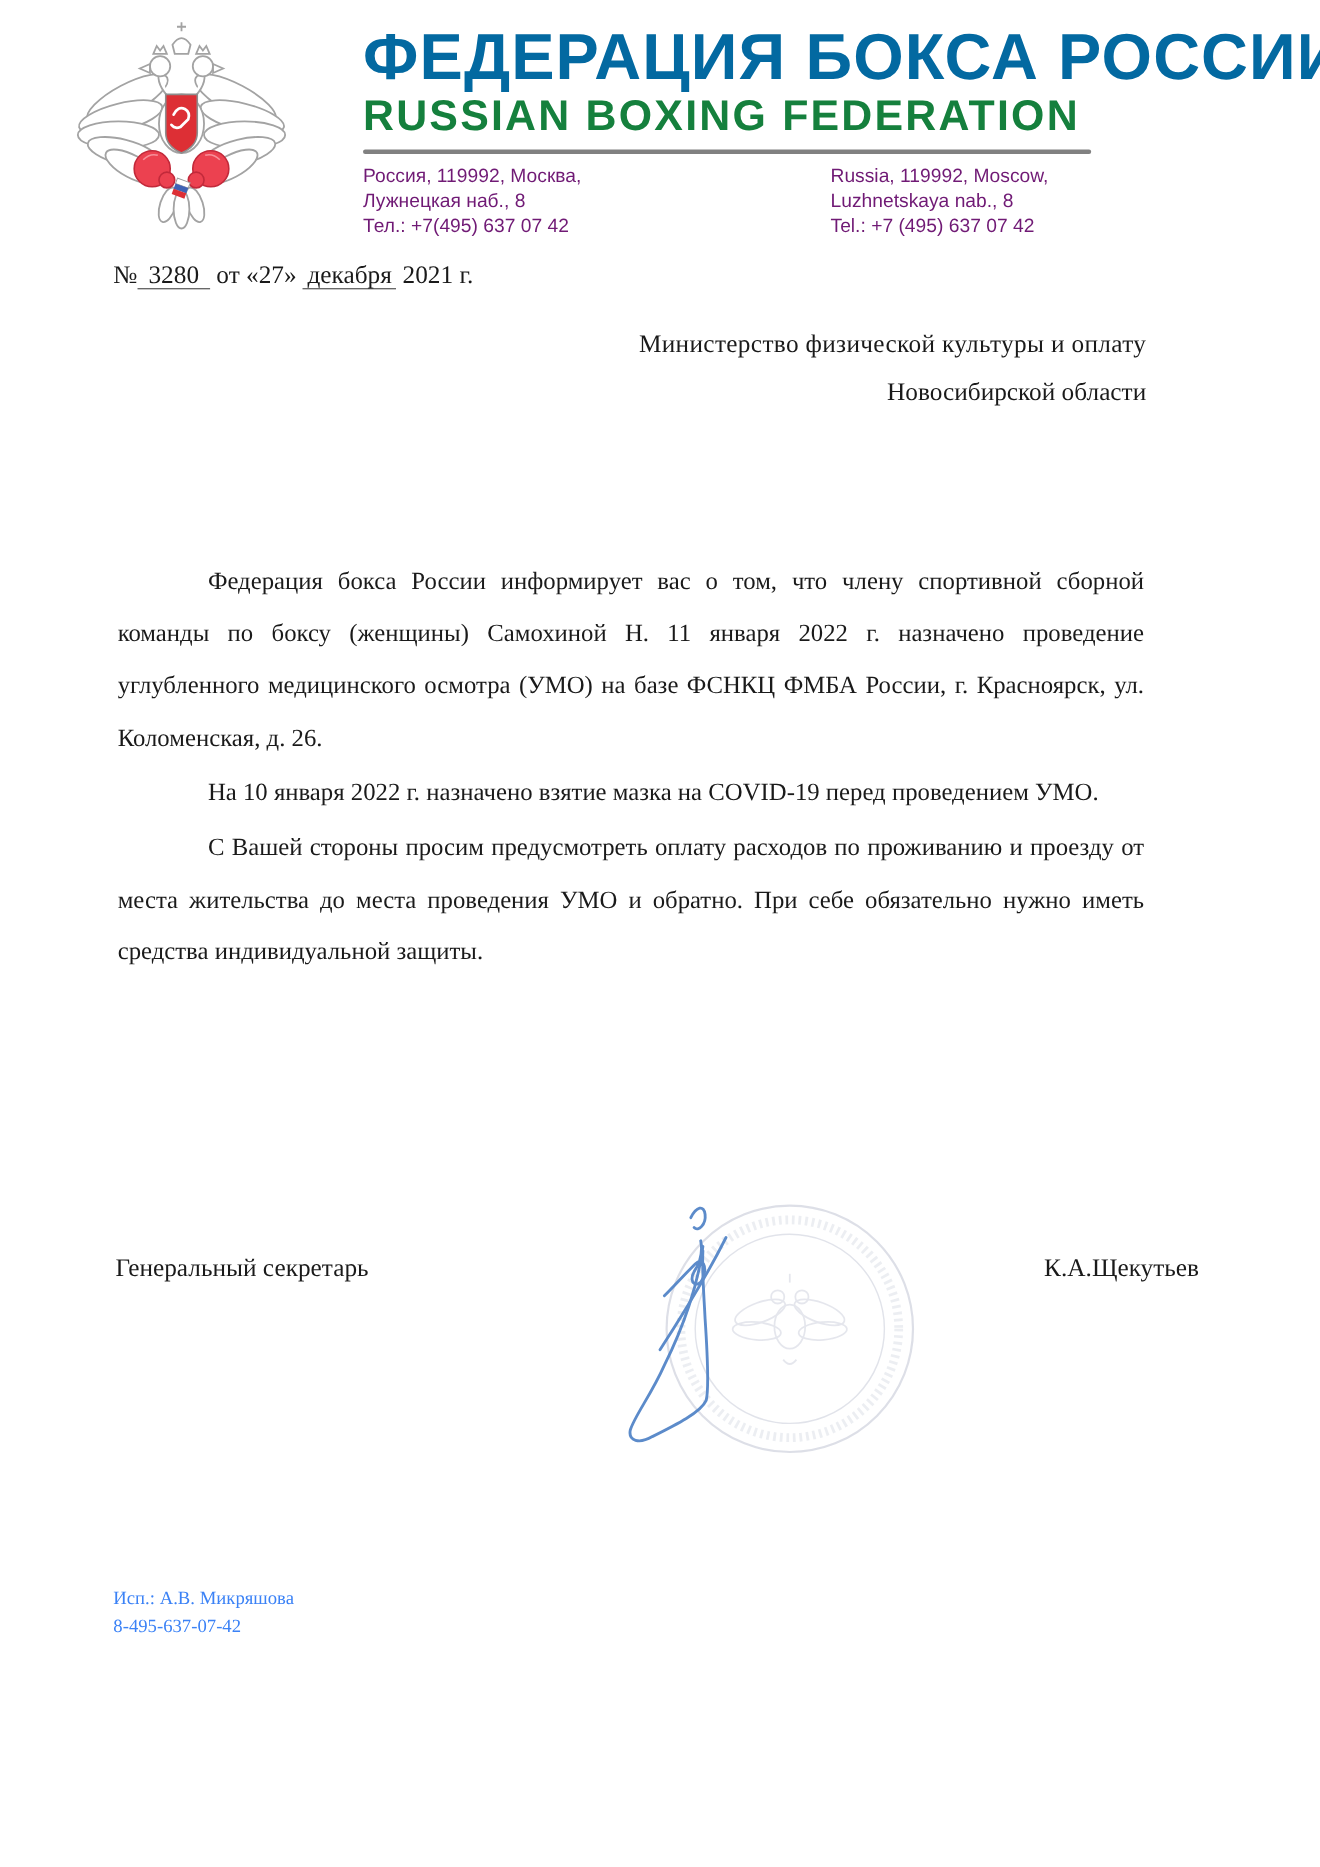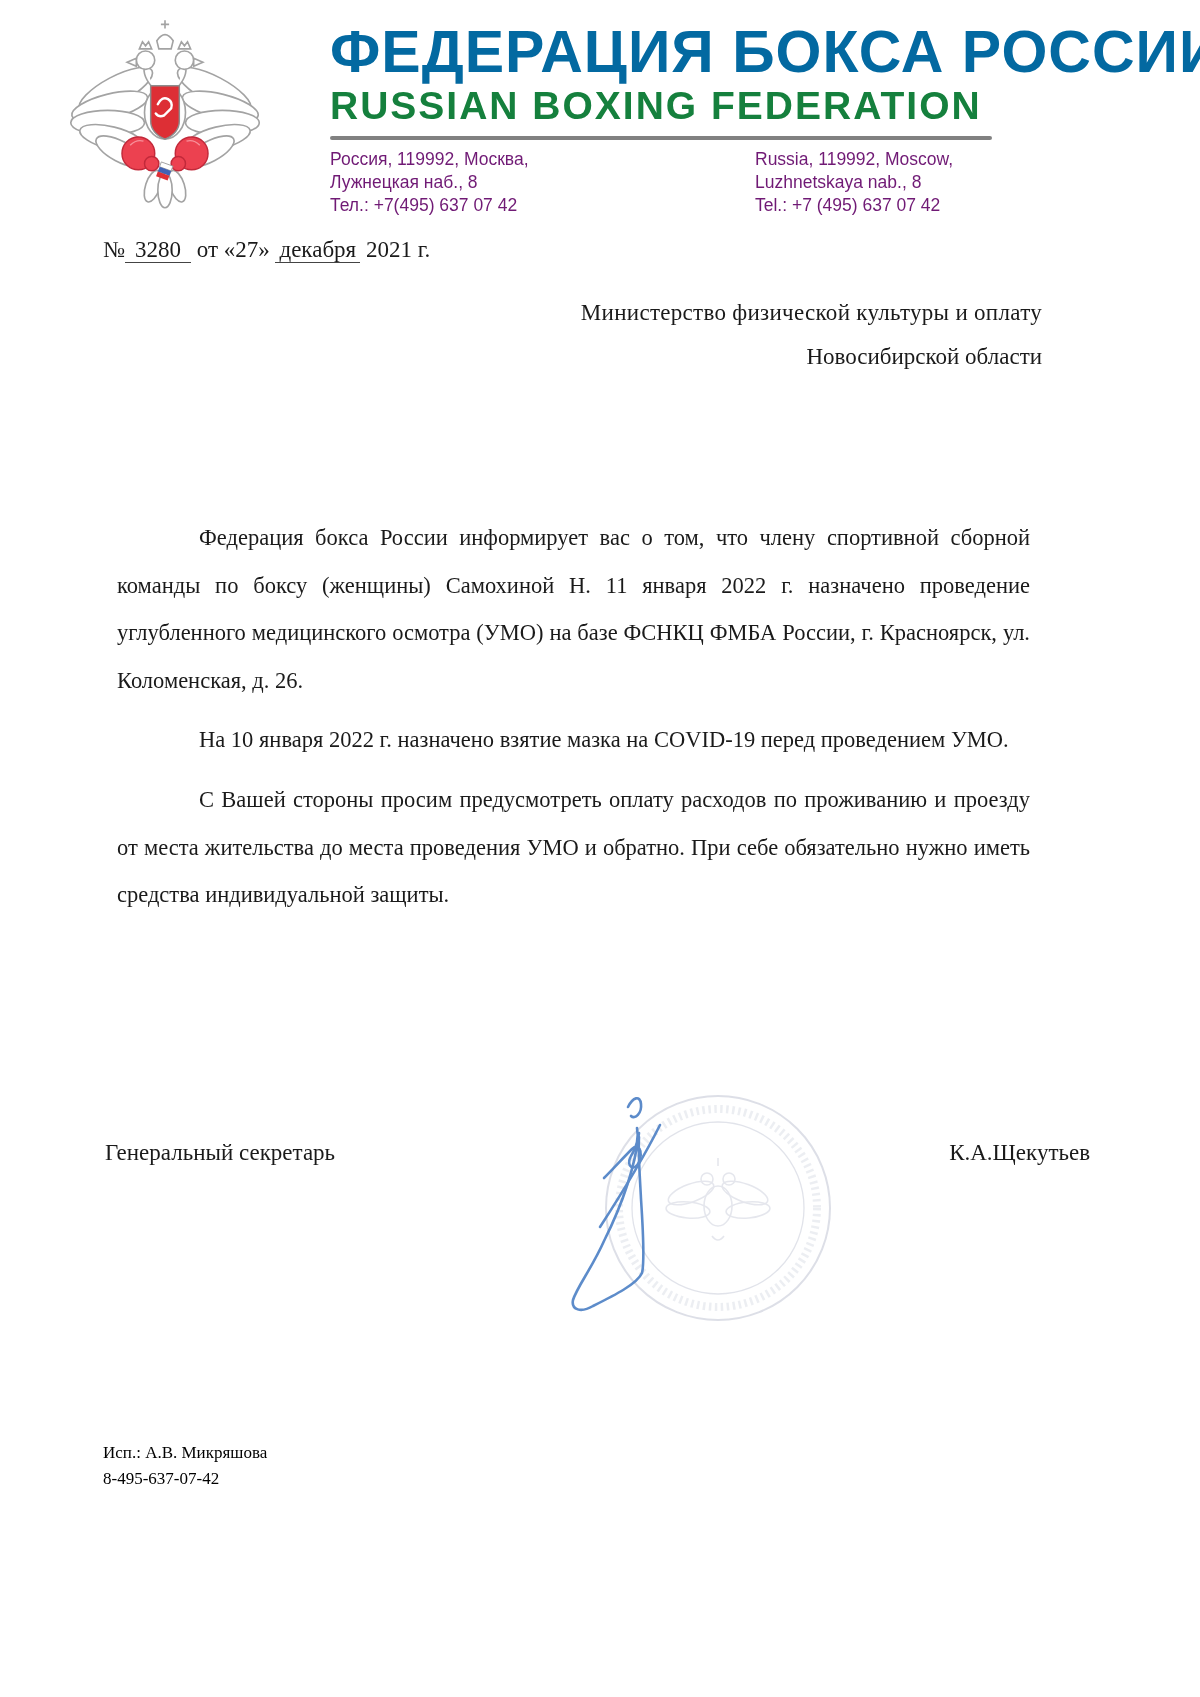--- a/index.html
+++ b/index.html
@@ -28,28 +28,28 @@
   .refline{position:absolute;left:103px;top:237px;font-size:23px;white-space:nowrap;}
   .refline .u{border-bottom:1.5px solid #444;padding:0 10px;margin-top:20px;}
   .refline .u2{border-bottom:1.5px solid #444;padding:0 4px;}
   
   .addressee{position:absolute;right:158px;top:291px;width:560px;
     text-align:right;font-size:23px;line-height:44px;}
   .addressee .l1{letter-spacing:.3px;}
   
   .body-text{position:absolute;left:105px;top:502px;width:937px;
     font-size:22.5px;line-height:47.6px;text-align:justify;}
-  .body-text p{margin:12px;text-indent:82px;}
+  .body-text p{margin:2px;text-indent:82px;}
   
   .sig-row{position:absolute;left:105px;top:1140px;width:985px;
     display:flex;justify-content:space-between;font-size:23px;}
   .stamp{position:absolute;left:588px;top:1078px;width:260px;height:260px;pointer-events:none;}
   .ink{position:absolute;left:540px;top:1015px;width:150px;height:315px;pointer-events:none;}
   
-  .footer{position:absolute;left:103px;top:1440px;font-size:17px;line-height:1.5;color:#000000;}
+  .footer{position:absolute;left:103px;top:1440px;font-size:17px;line-height:1.5;color:#3b82f6;}
 </style>
 </head>
 <body>
 
 <div class="page">
 
   <div class="emblem">
     <svg viewBox="0 0 200 205" width="210" height="210" aria-hidden="true">
       <g stroke="#a3a3a3" stroke-width="1.6" fill="#ffffff">
 

